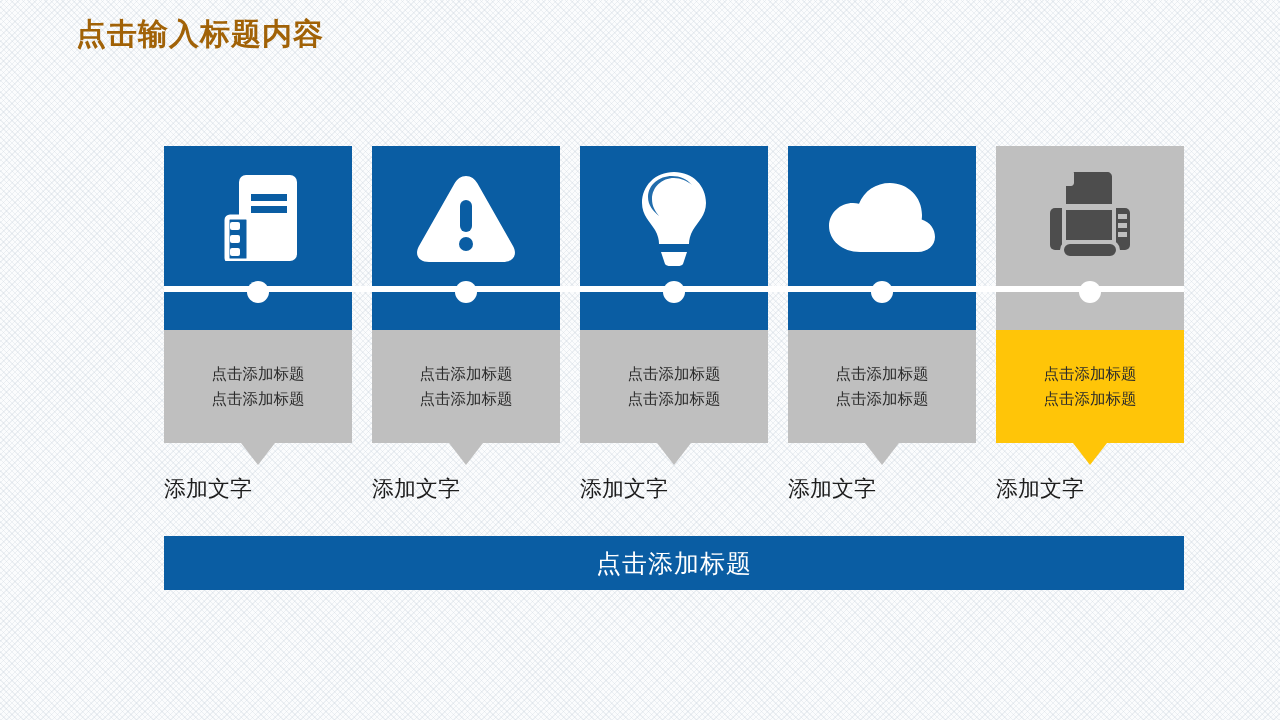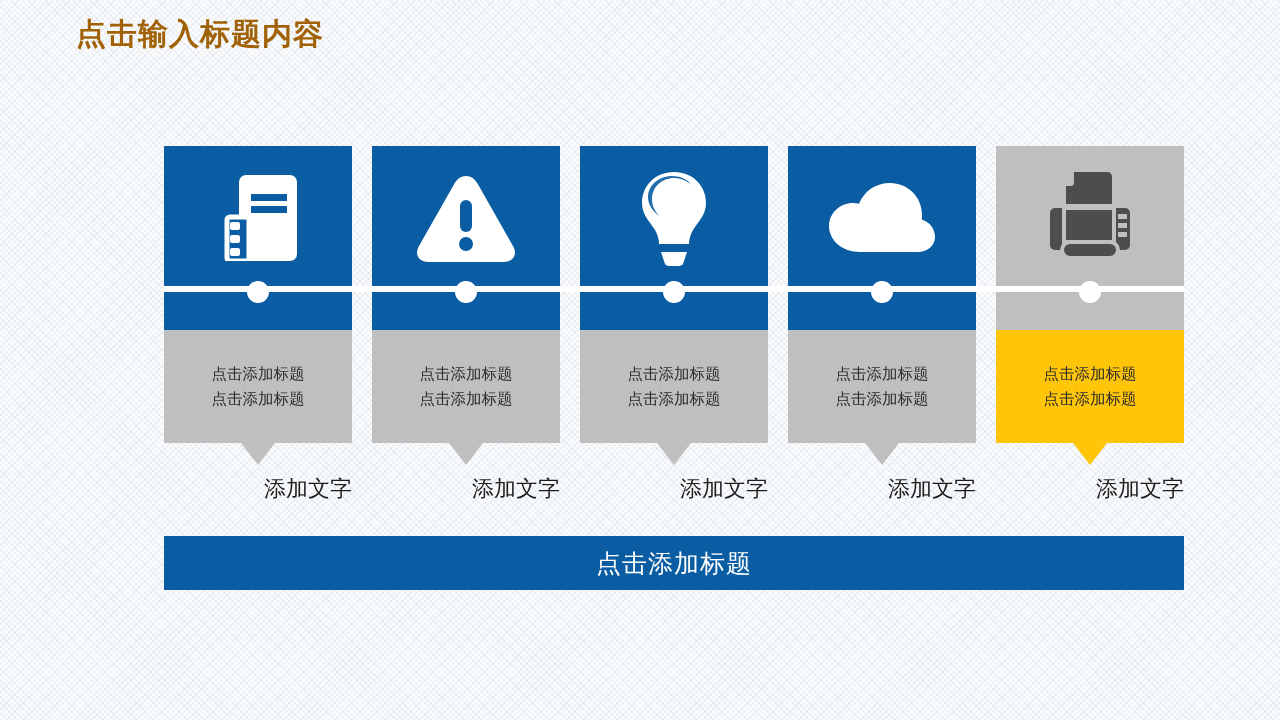--- a/index.html
+++ b/index.html
@@ -112,21 +112,21 @@
     border-right: 17px solid transparent;
   }
   .caption-box.gray   .pointer { border-top: 22px solid #bfbfbf; }
   .caption-box.yellow .pointer { border-top: 22px solid #ffc508; }
 
   
   .foot-label {
     position: absolute;
     top: 330px;
     width: 188px;
-    text-align: right;
+    text-align: left;
     font-size: 22px;
     color: #1d1d1d;
     line-height: 1.2;
   }
 
   
   #connector-line {
     position: absolute;
     left: 0px;
     top: 140px;

